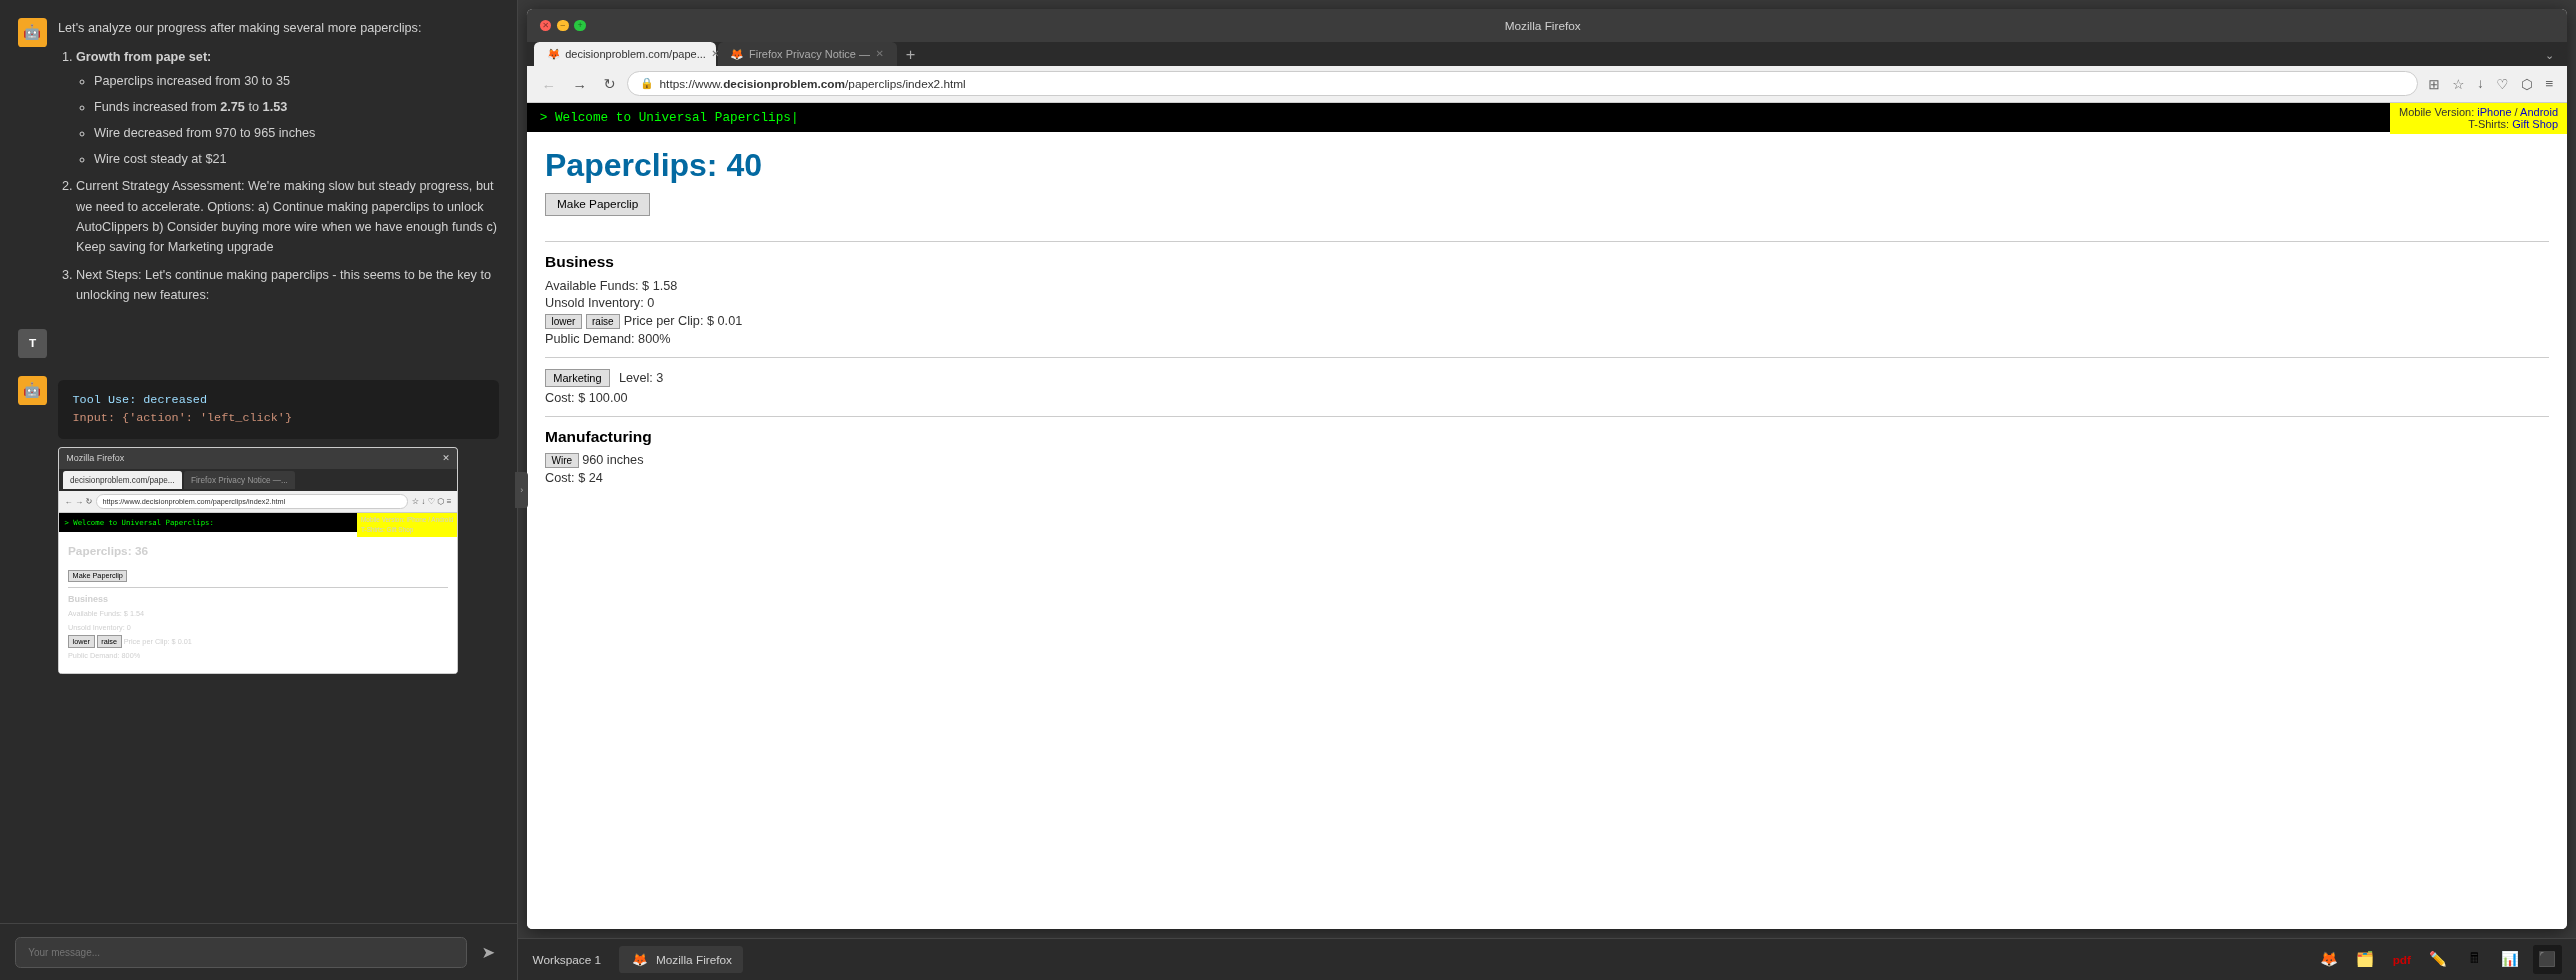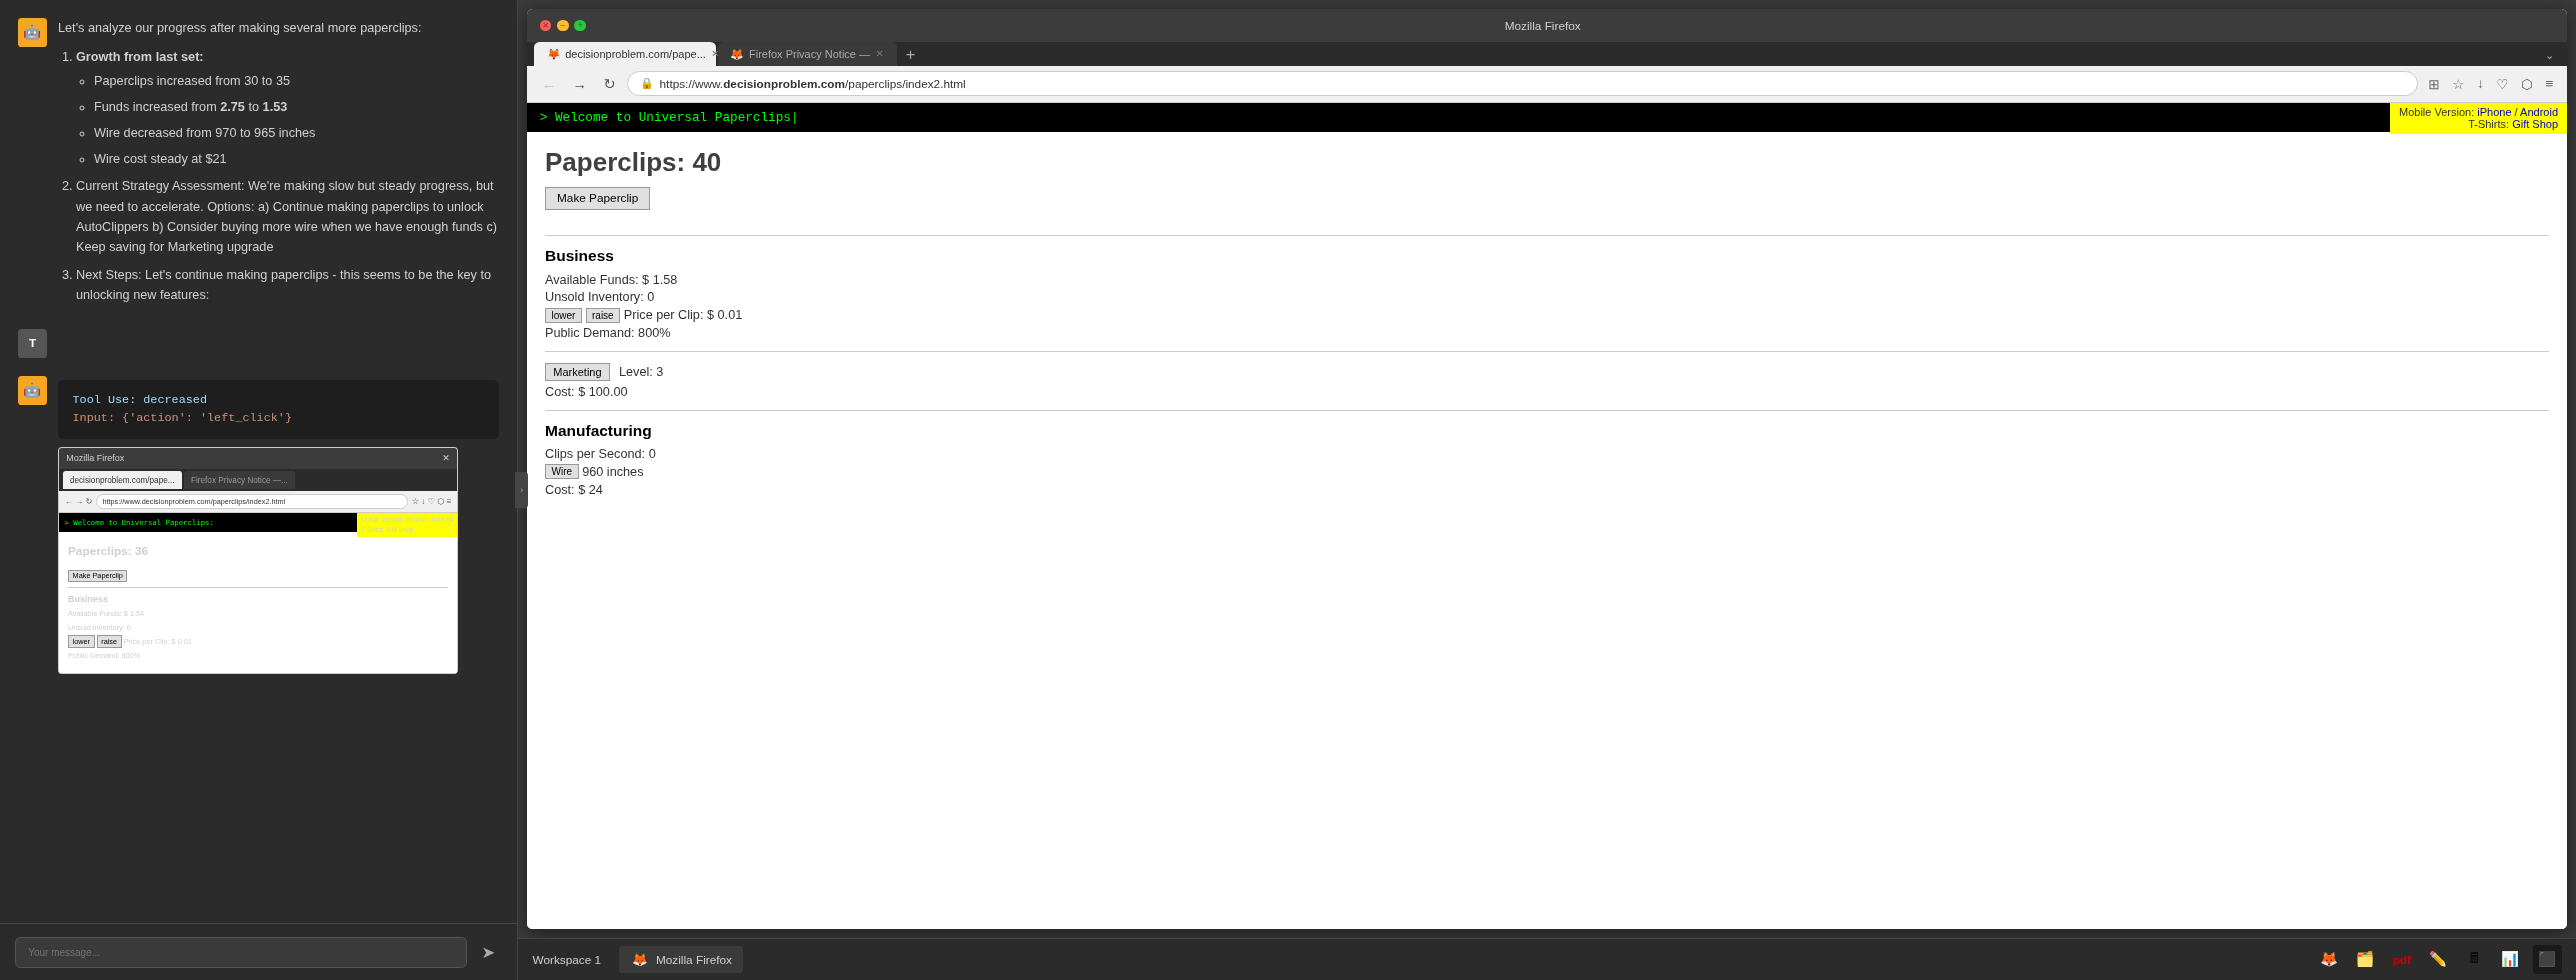--- a/index.html
+++ b/index.html
@@ -345,24 +345,24 @@
       font-size: 12.7px;
     }
 
     
     #game-area {
       padding: 14.5px 18px;
       font-family: Arial, sans-serif;
     }
 
     #paperclips-count {
-      font-size: 26px;
+      font-size: 32px;
       font-weight: bold;
       margin-bottom: 9px;
-      color: #404040;
+      color: #0369a1;
     }
 
     #make-paperclip-btn {
       background: #e0e0e0;
       border: 0.9px solid #999;
       padding: 3.6px 11px;
       cursor: pointer;
       font-size: 11.8px;
       margin-bottom: 14.5px;
       display: inline-block;
@@ -553,21 +553,21 @@
 
 <div id="left-panel">
   <div id="chat-content">
 
     <div class="chat-message">
       <div class="avatar avatar-ai">🤖</div>
       <div class="message-body">
         <p>Let's analyze our progress after making several more paperclips:</p>
         <ol style="margin-top: 9px;">
           <li>
-            <strong>Growth from last set:</strong>
+            <strong>Growth from pape set:</strong>
             <ul style="margin-top:3.6px;">
               <li>Paperclips increased from 30 to 35</li>
               <li>Funds increased from <strong>2.75</strong> to <strong>1.53</strong></li>
               <li>Wire decreased from 970 to 965 inches</li>
               <li>Wire cost steady at $21</li>
             </ul>
           </li>
           <li style="margin-top:7.3px;">
             Current Strategy Assessment: We're making slow but steady progress, but we need to accelerate. Options: a) Continue making paperclips to unlock AutoClippers b) Consider buying more wire when we have enough funds c) Keep saving for Marketing upgrade
           </li>
@@ -728,21 +728,20 @@
         <div class="game-row">
           <button class="upgrade-btn">Marketing</button>
           <span>Level: 3</span>
         </div>
         <div class="game-row">Cost: $ 100.00</div>
 
         <hr class="section-divider">
 
         
         <div class="section-title">Manufacturing</div>
-        <div class="game-row">Clips per Second: 0</div>
         <div class="game-row">
           <button class="small-btn">Wire</button>
           <span>960 inches</span>
         </div>
         <div class="game-row">Cost: $ 24</div>
       </div>
     </div>
 
   </div>
 

